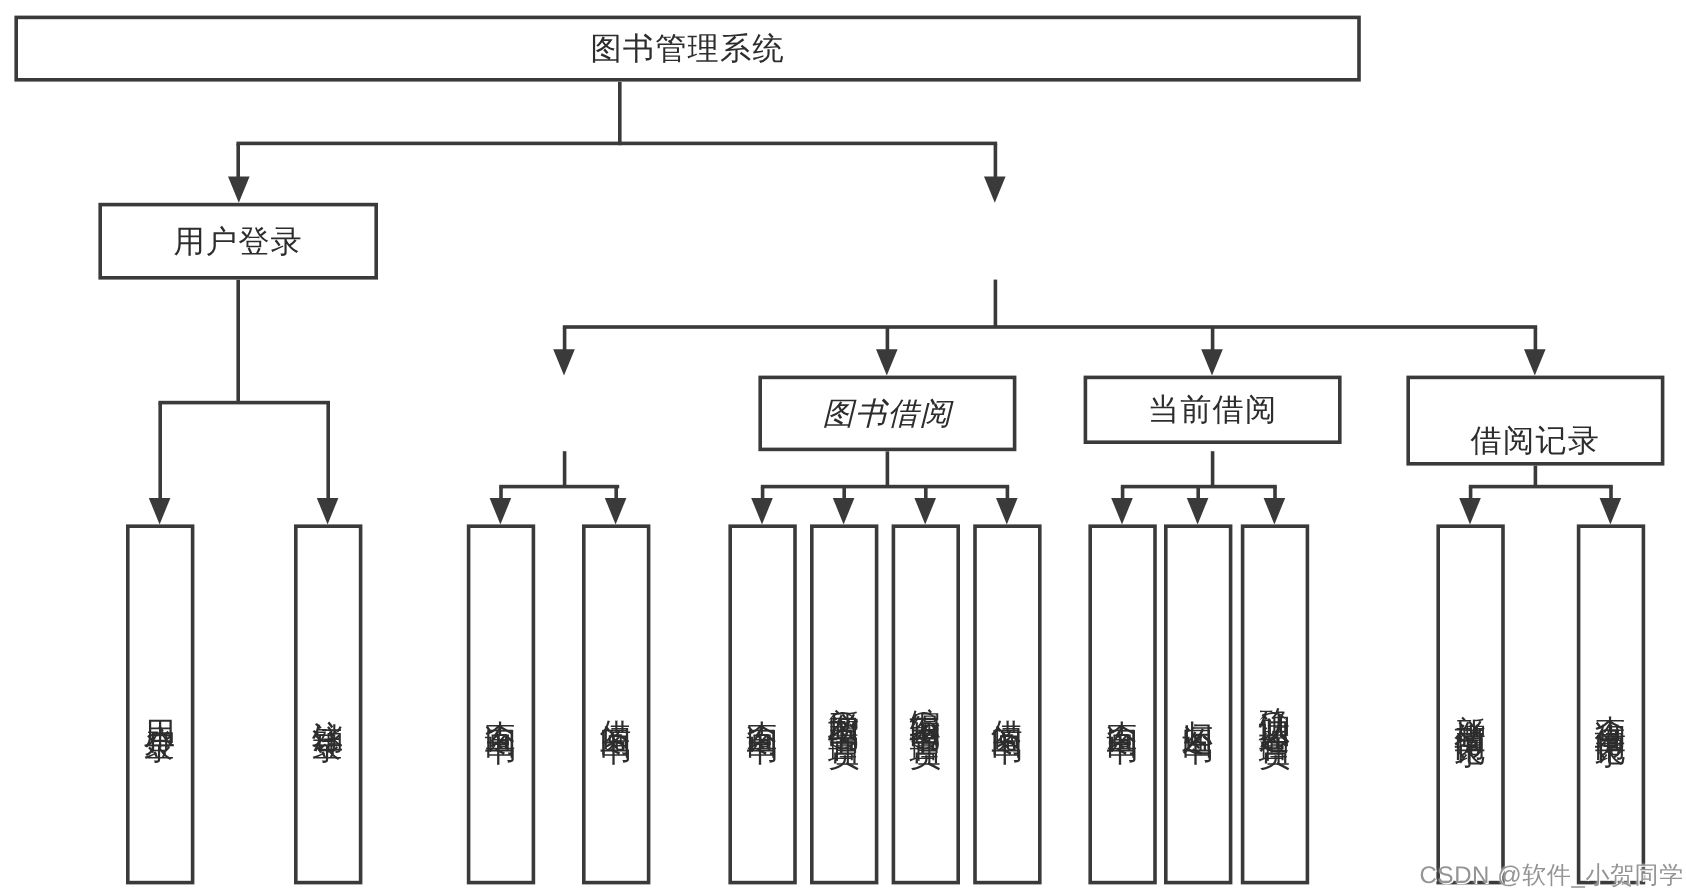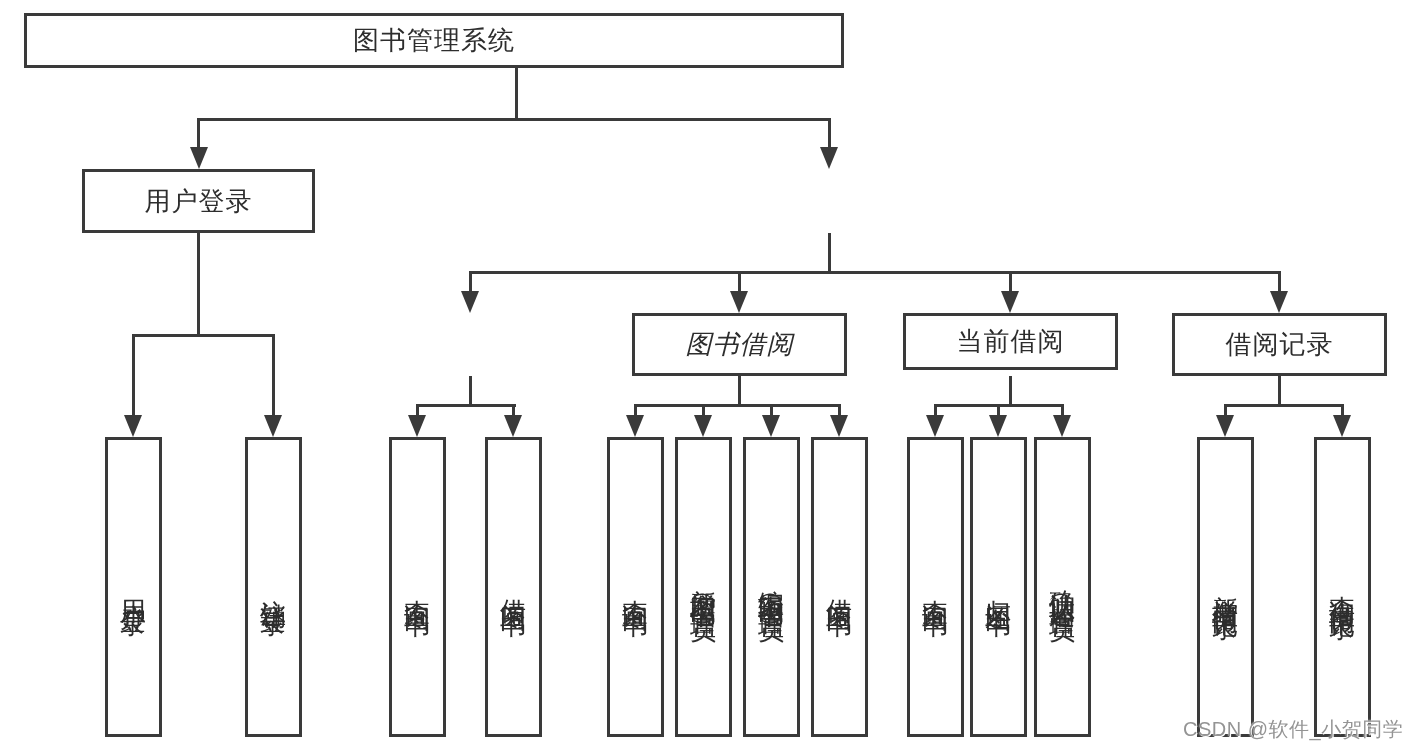--- a/index.html
+++ b/index.html
@@ -71,21 +71,21 @@
     text-shadow: 0 0 2px #ffffff, 1px 1px 0 #ffffff;
     z-index: 5;
     white-space: nowrap;
   }
 </style>
 </head>
 <body>
 
 <div id="canvas">
 
-  <div class="box" style="left:24px; top:13px; width:820px; height:55px;">
+  <div class="box" style="left:12px; top:13px; width:1122px; height:55px;">
     <span>图书管理系统</span>
   </div>
 
   <div class="line" style="left:515px; top:68px; width:3px; height:53px;"></div>
   <div class="line" style="left:197px; top:118px; width:634px; height:3px;"></div>
   <div class="line" style="left:197px; top:120px; width:3px; height:29px;"></div>
   <div class="arrow" style="left:190px; top:147px;"></div>
   <div class="line" style="left:828px; top:120px; width:3px; height:29px;"></div>
   <div class="arrow" style="left:820px; top:147px;"></div>
 
@@ -110,21 +110,21 @@
   <div class="arrow" style="left:1001px; top:291px;"></div>
   <div class="line" style="left:1278px; top:273px; width:3px; height:20px;"></div>
   <div class="arrow" style="left:1270px; top:291px;"></div>
 
   <div class="box" style="left:632px; top:313px; width:215px; height:63px;font-style:italic;">
     <span>图书借阅</span>
   </div>
   <div class="box" style="left:903px; top:313px; width:215px; height:57px;">
     <span>当前借阅</span>
   </div>
-  <div class="box" style="left:1172px; top:313px; width:215px; height:63px;">
+  <div class="box" style="left:1172px; top:313px; width:215px; height:75px;align-items:flex-end;">
     <span>借阅记录</span>
   </div>
 
   <div class="line" style="left:469px; top:376px; width:3px; height:30px;"></div>
   <div class="line" style="left:416px; top:404px; width:100px; height:3px;"></div>
   <div class="line" style="left:416px; top:406px; width:3px; height:11px;"></div>
   <div class="arrow" style="left:408px; top:415px;"></div>
   <div class="line" style="left:512px; top:406px; width:3px; height:11px;"></div>
   <div class="arrow" style="left:504px; top:415px;"></div>
 

